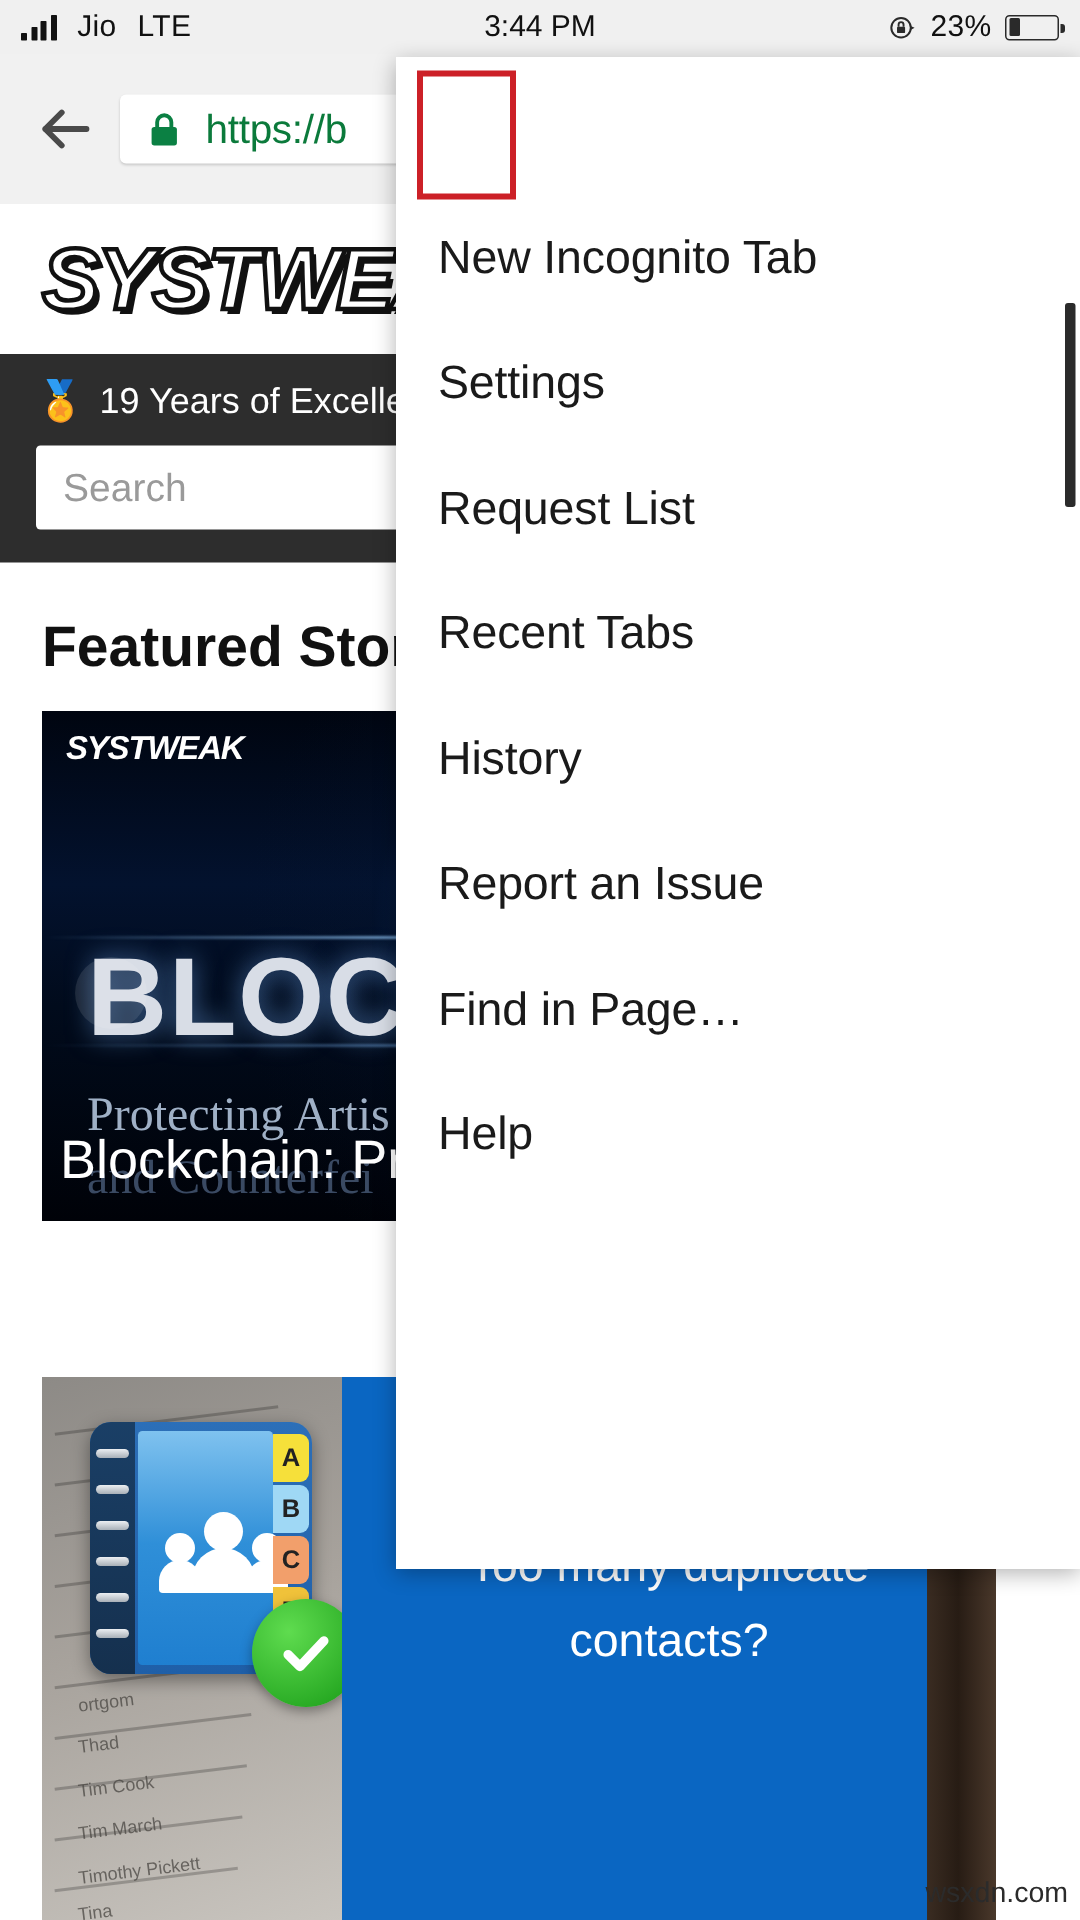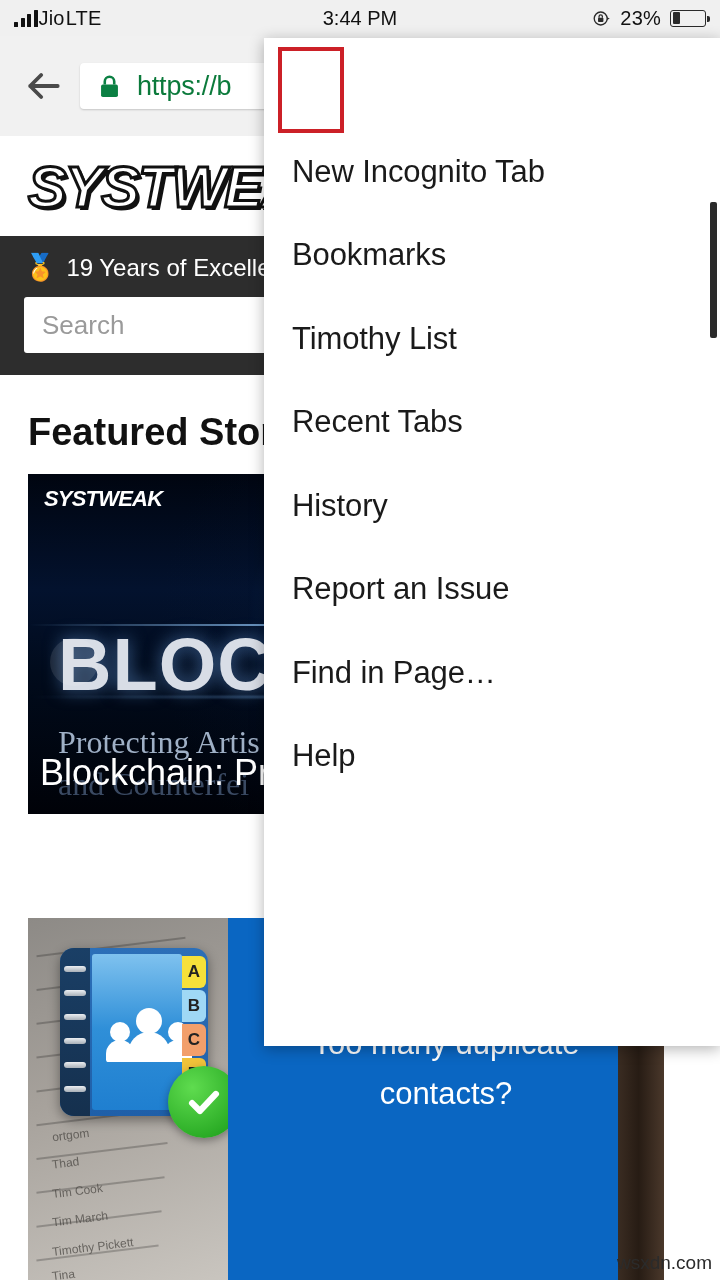--- a/index.html
+++ b/index.html
@@ -9,21 +9,21 @@
     background:#ffffff;
   }
   #screen{ position:relative; width:720px; height:1280px; overflow:hidden; background:#fff; }
 
   
   #statusbar{
     position:absolute; left:0; top:0; width:720px; height:36px;
     background:#f0f0f0; display:flex; align-items:center;
     padding:0 14px; color:#111;
   }
-  .sb-left{ display:flex; align-items:center; gap:1px; }
+  .sb-left{ display:flex; align-items:center; gap:14px; }
   .bars{ display:flex; align-items:flex-end; gap:2.5px; height:18px; }
   .bars i{ display:block; width:4px; background:#111; border-radius:.5px; }
   .bars i:nth-child(1){ height:5px; }
   .bars i:nth-child(2){ height:9px; }
   .bars i:nth-child(3){ height:13px; }
   .bars i:nth-child(4){ height:17px; }
   .sb-text{ font-size:20px; letter-spacing:.2px; }
   .sb-center{
     position:absolute; left:0; right:0; top:0; height:36px;
     display:flex; align-items:center; justify-content:center;
@@ -377,24 +377,24 @@
   <div id="page-scrollbar">
     <div id="page-scroll-thumb"></div>
   </div>
 
   <div id="menu">
     <div id="menu-list">
         <div class="menu-item">
           <span>New Incognito Tab</span>
         </div>
         <div class="menu-item">
-          <span>Bookmarks</span>
-        </div>
-        <div class="menu-item">
-          <span>Timothy List</span>
+          <span>Settings</span>
+        </div>
+        <div class="menu-item">
+          <span>Request List</span>
         </div>
         <div class="menu-item">
           <span>Recent Tabs</span>
         </div>
         <div class="menu-item">
           <span>History</span>
         </div>
         <div class="menu-item">
           <span>Report an Issue</span>
         </div>

